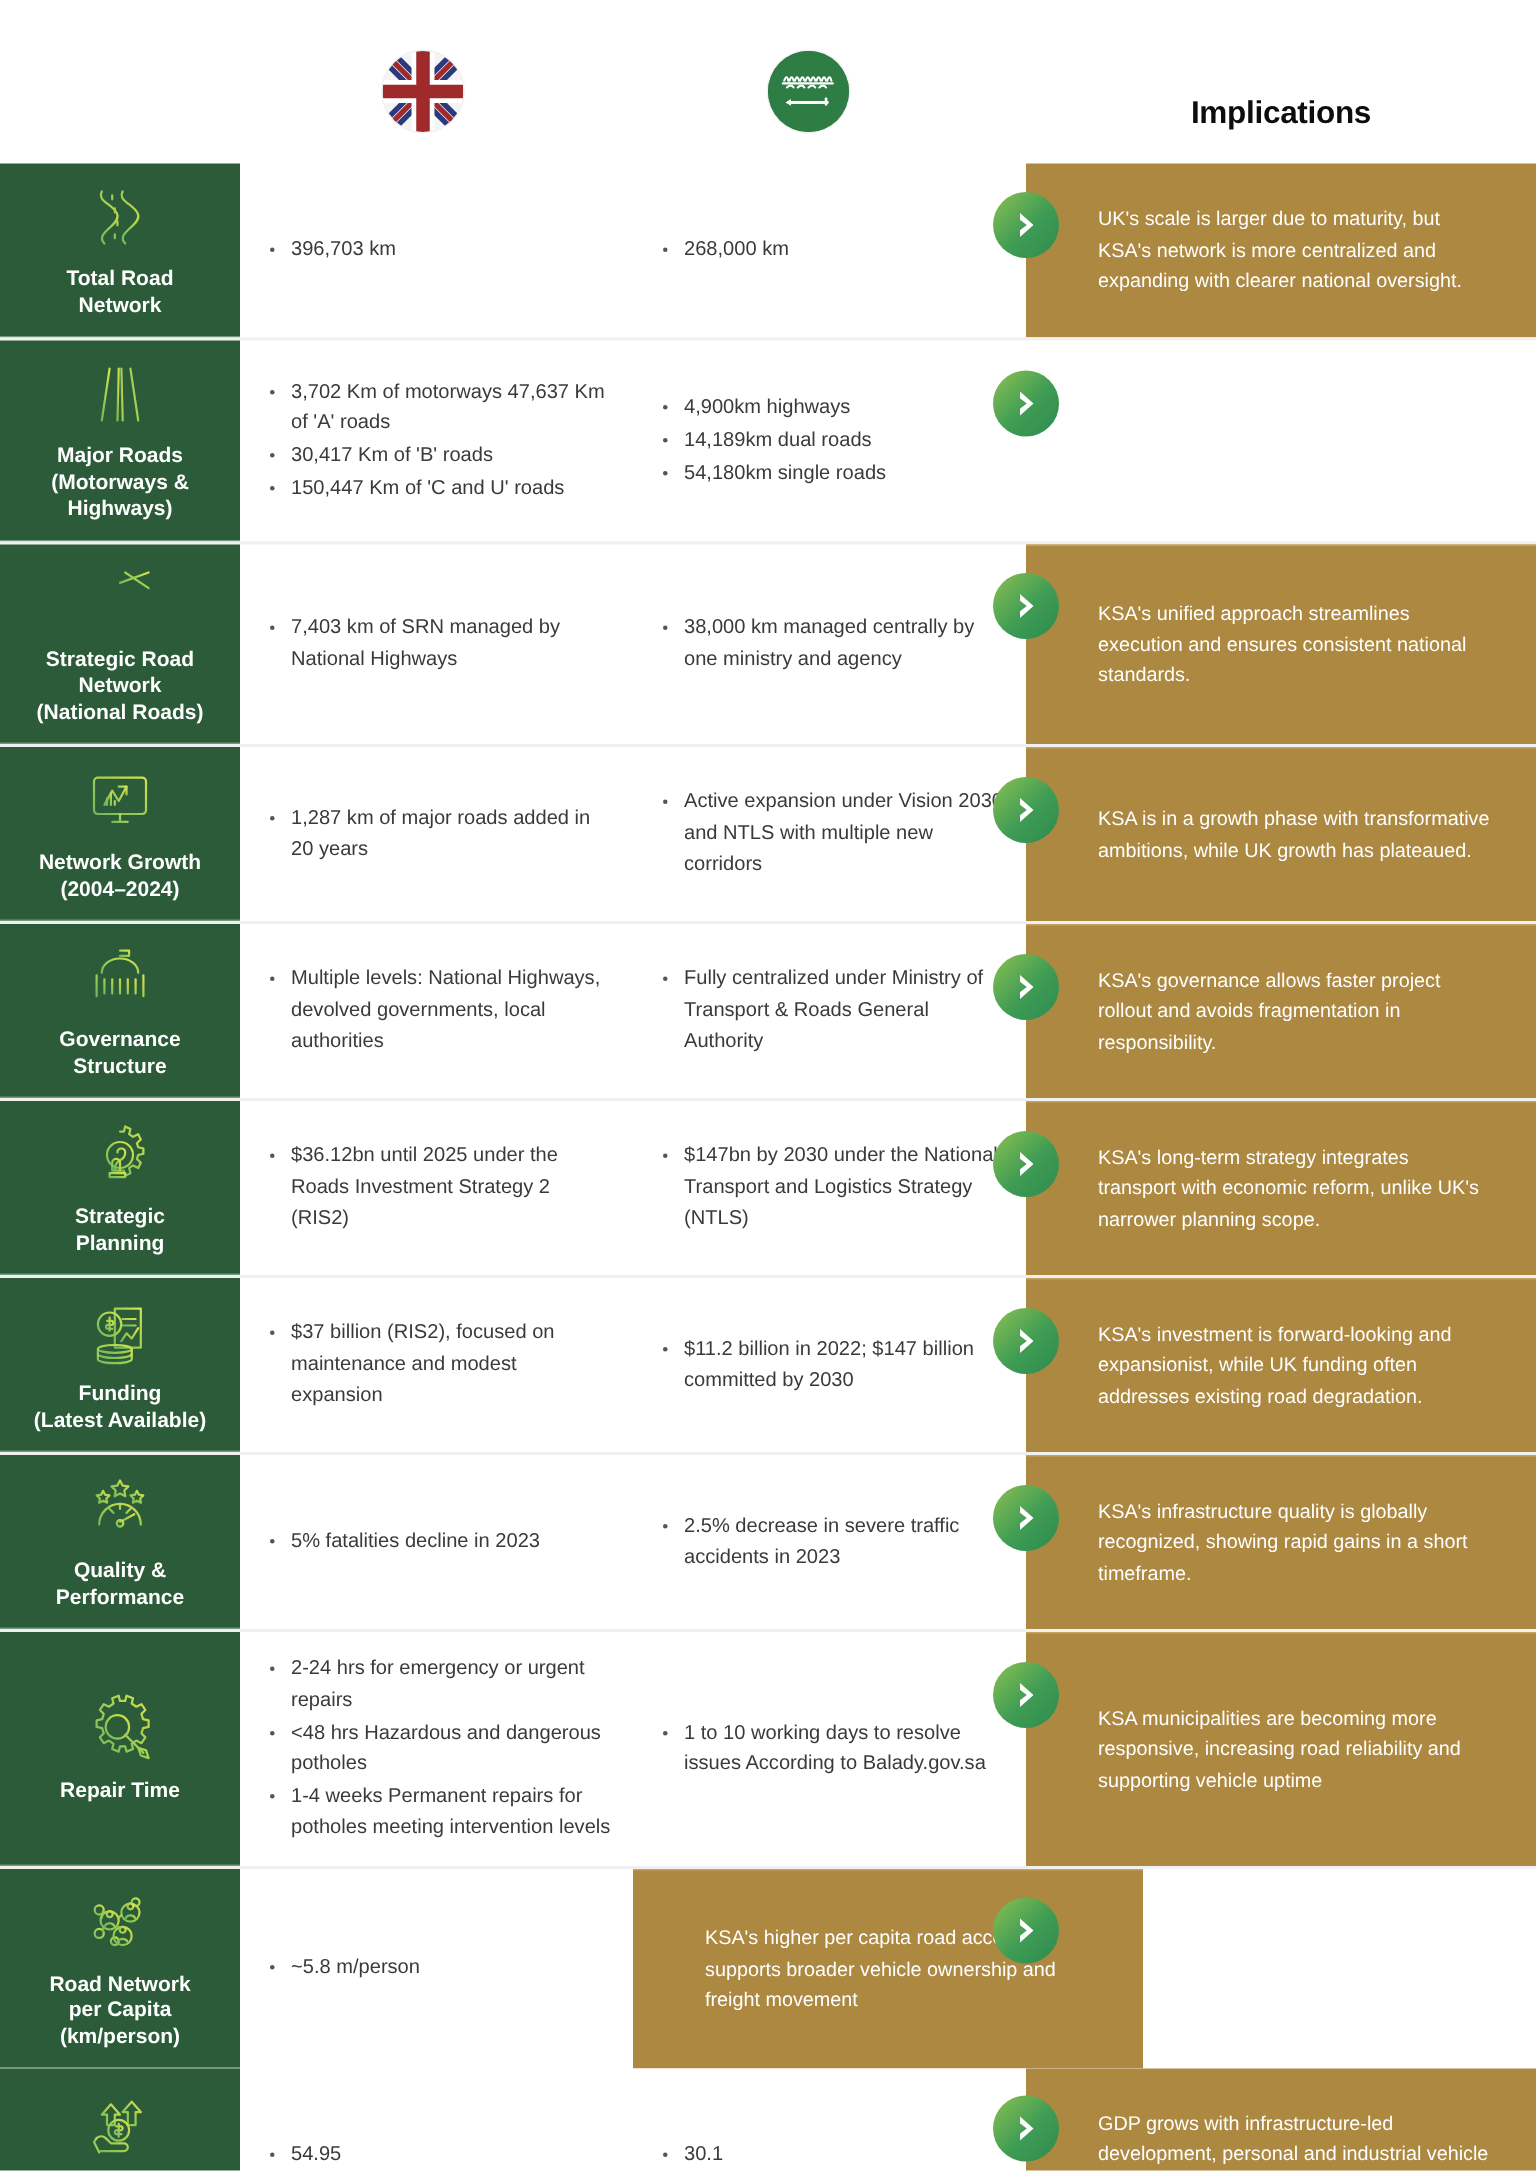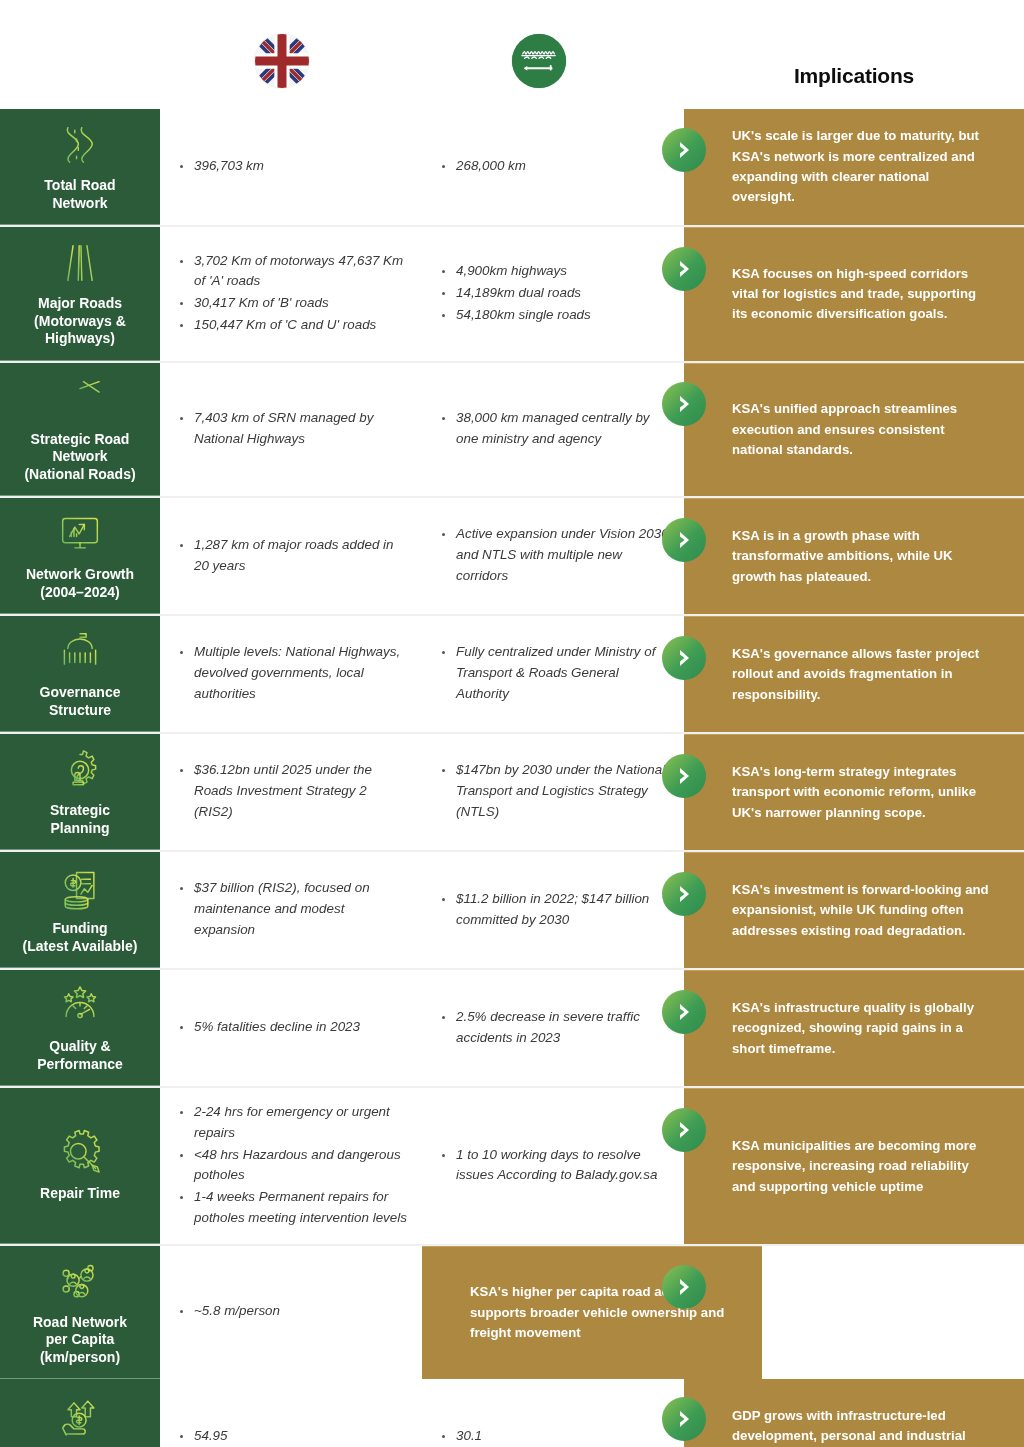--- a/index.html
+++ b/index.html
@@ -90,21 +90,21 @@
   .col-uk, .col-ksa {
     width: 262px;
     min-width: 262px;
     padding: 14px 14px 14px 18px;
     display: flex;
     flex-direction: column;
     justify-content: center;
   }
   .col-uk { border-right: 0px; }
 
-  ul.bullets { list-style: none; font-style: italic; }
+  ul.bullets { list-style: none; }
   ul.bullets li {
     position: relative;
     padding-left: 16px;
     font-size: 13.4px;
     line-height: 1.55;
     color: #3a3a3a;
     margin-bottom: 1px;
   }
   ul.bullets li::before {
     content: "";
@@ -119,21 +119,21 @@
 
   .imp {
     width: 340px;
     min-width: 340px;
     background: #AD8840;
     color: #ffffff;
     padding: 14px 30px 14px 48px;
     display: flex;
     align-items: center;
     font-size: 13.2px;
-    font-weight: bold;
+    font-weight: normal;
     line-height: 1.55;
     position: relative;
     border-top: 1.5px solid #c5a261;
   }
   .row.no-top-border .imp { border-top: none; }
 
   .arrow-badge {
     position: absolute;
     left: 662px;
     width: 44px;
@@ -260,23 +260,20 @@
           <li>150,447 Km of 'C and U' roads</li>
         </ul>
     </div>
     <div class="col-ksa">
       <ul class="bullets">
           <li>4,900km highways</li>
           <li>14,189km dual roads</li>
           <li>54,180km single roads</li>
         </ul>
     </div>
-    <div class="imp">
-      <span>KSA focuses on high-speed corridors vital for logistics and trade, supporting its economic diversification goals.</span>
-    </div>
     <div class="arrow-badge" style="top: 19.5px;">
         <svg width="22" height="22" viewBox="0 0 22 22">
   <path d="M7,3 L16,11 L7,19 L7,14.5 L11.5,11 L7,7.5 Z" fill="#ffffff"></path>
 </svg>
       </div>
   </div>
   <div class="row">
     <div class="cat">
       <svg class="cat-icon" viewBox="0 0 60 60">
     <defs>

